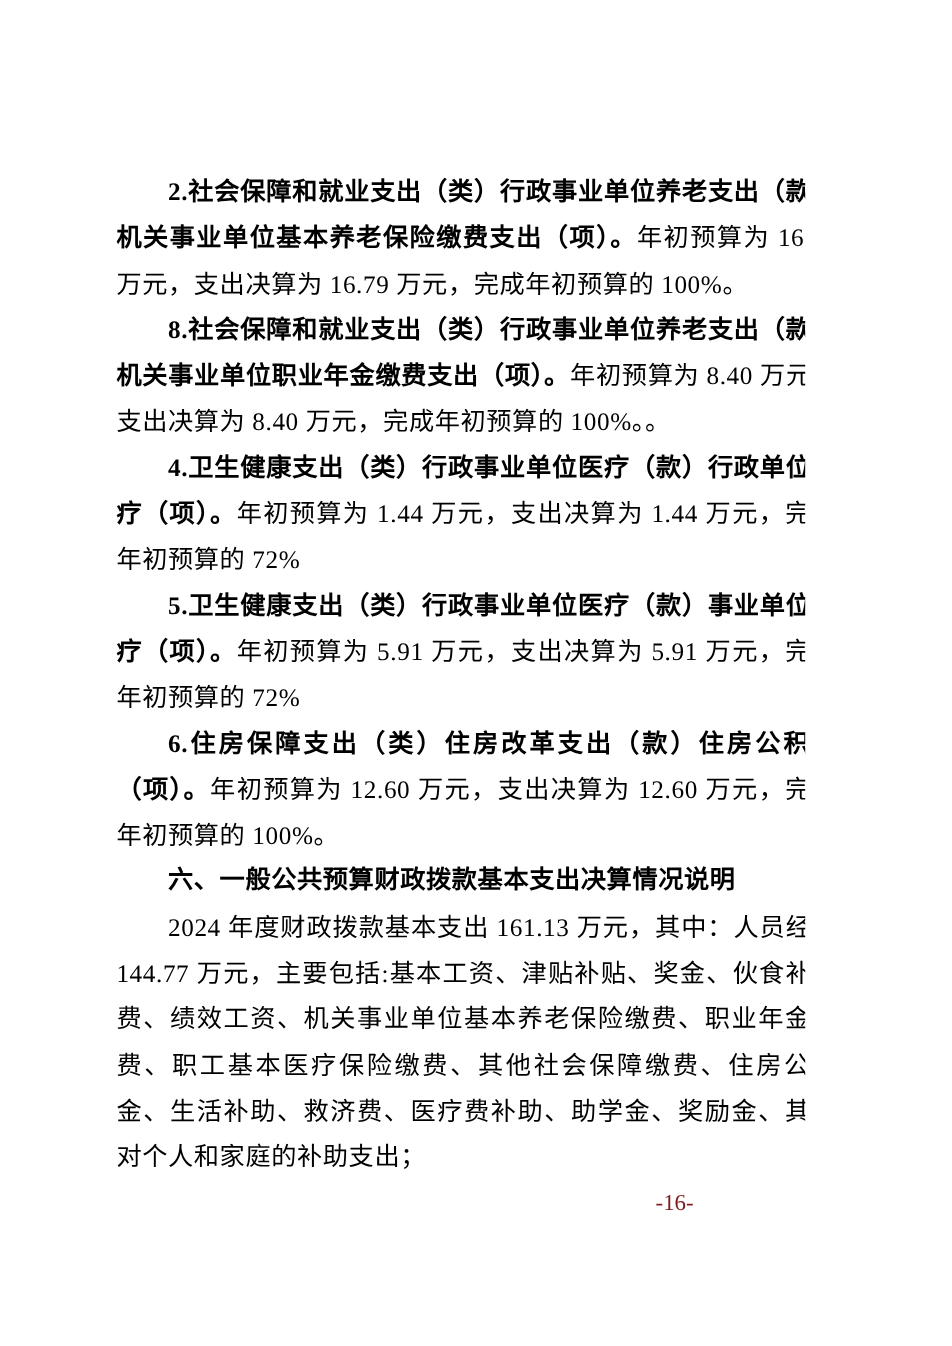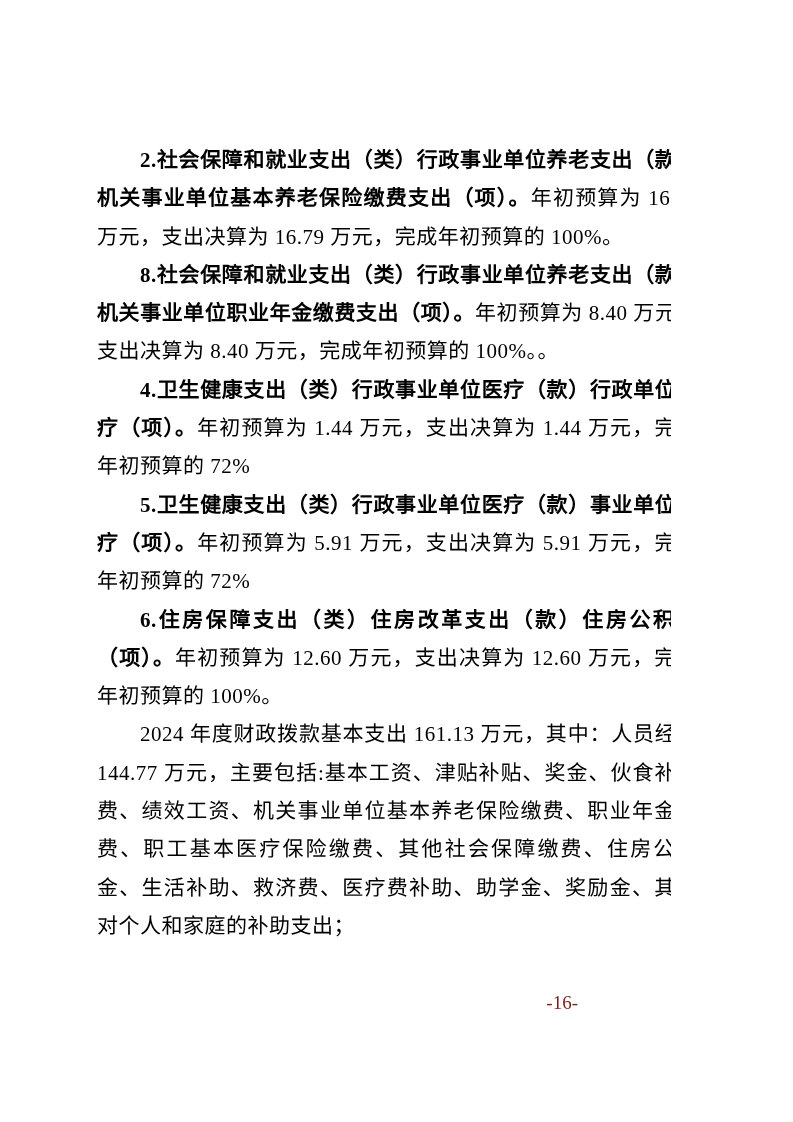--- a/index.html
+++ b/index.html
@@ -62,19 +62,20 @@
     <p class="para"><span class="lead">2.社会保障和就业支出（类）行政事业单位养老支出（款）机关事业单位基本养老保险缴费支出（项）。</span><span>年初预算为 16.79 万元，支出决算为 16.79 万元，完成年初预算的 100%。</span></p>
 
     <p class="para"><span class="lead">8.社会保障和就业支出（类）行政事业单位养老支出（款）机关事业单位职业年金缴费支出（项）。</span><span>年初预算为 8.40 万元，支出决算为 8.40 万元，完成年初预算的 100%。。</span></p>
 
     <p class="para"><span class="lead">4.卫生健康支出（类）行政事业单位医疗（款）行政单位医疗（项）。</span><span>年初预算为 1.44 万元，支出决算为 1.44 万元，完成年初预算的 72%</span></p>
 
     <p class="para"><span class="lead">5.卫生健康支出（类）行政事业单位医疗（款）事业单位医疗（项）。</span><span>年初预算为 5.91 万元，支出决算为 5.91 万元，完成年初预算的 72%</span></p>
 
     <p class="para"><span class="lead">6.住房保障支出（类）住房改革支出（款）住房公积金（项）。</span><span>年初预算为 12.60 万元，支出决算为 12.60 万元，完成年初预算的 100%。</span></p>
 
+    <p class="section-heading">六、一般公共预算财政拨款基本支出决算情况说明</p>
 
     <p class="para">2024 年度财政拨款基本支出 161.13 万元，其中：人员经费 144.77 万元，主要包括:基本工资、津贴补贴、奖金、伙食补助费、绩效工资、机关事业单位基本养老保险缴费、职业年金缴费、职工基本医疗保险缴费、其他社会保障缴费、住房公积金、生活补助、救济费、医疗费补助、助学金、奖励金、其他对个人和家庭的补助支出；</p>
 
   </div>
 
   <div class="page-number">-16-</div>
 </div>
 
 </body></html>

